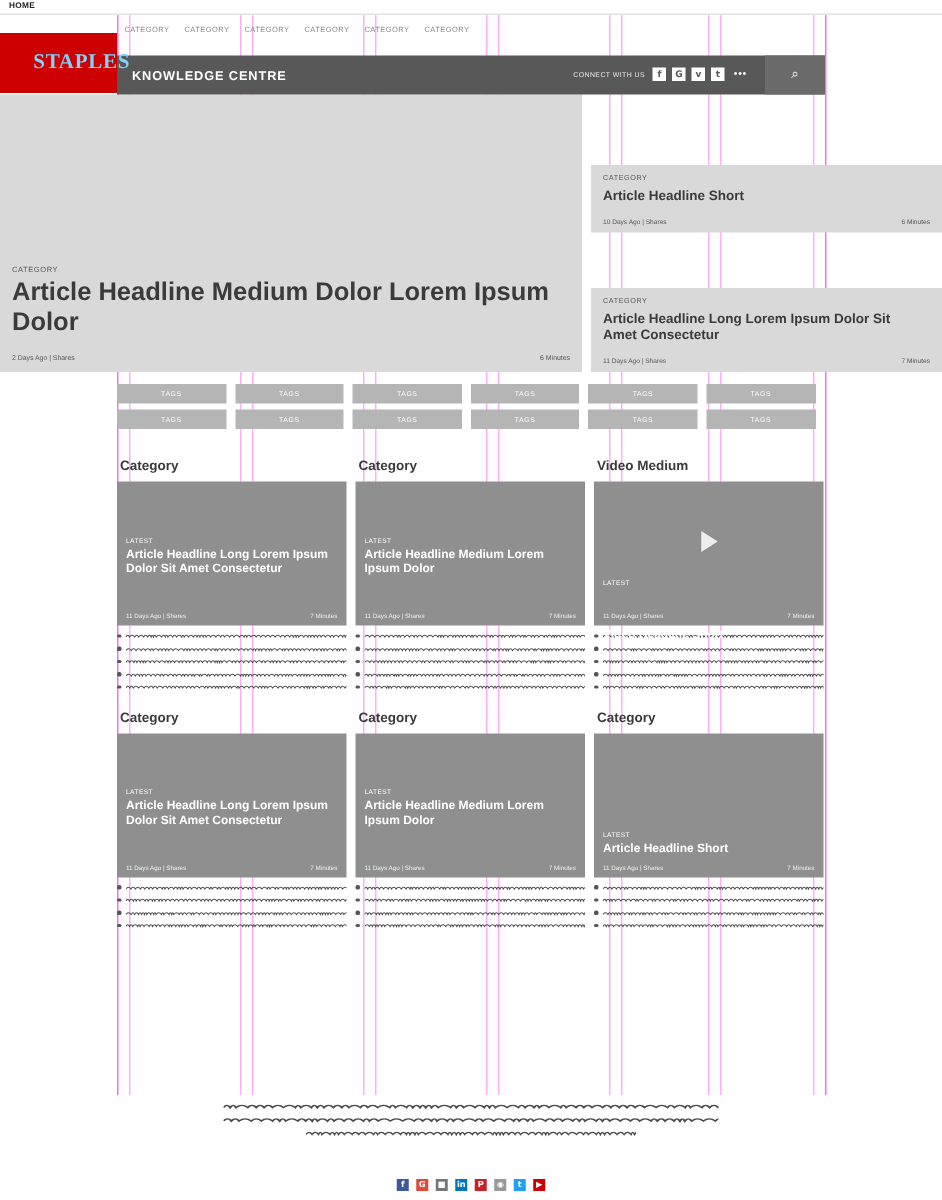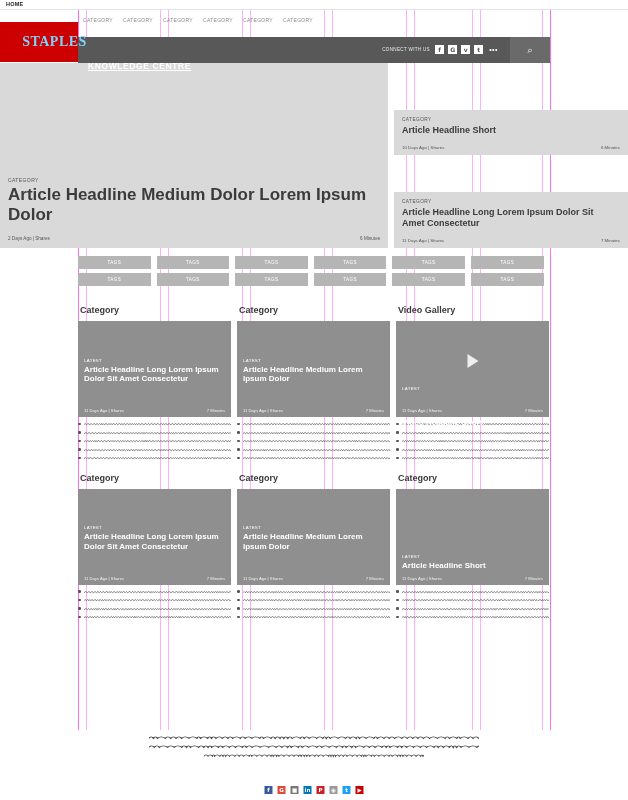--- a/index.html
+++ b/index.html
@@ -53,22 +53,22 @@
     font-family: "Liberation Serif", serif;
     margin-left: 31px;
   }
 
   
   .header {
     position: absolute; left: 78px; top: 37px; width: 472px; height: 26px;
     background: #585858; z-index: 21;
   }
   .header .title {
-    position: absolute; left: 10px; top: 24px;
-    font-size: 8.5px; font-weight: bold; color: #ffffff; letter-spacing: .6px; text-decoration: underline;
+    position: absolute; left: 10px; top: 8px;
+    font-size: 8.5px; font-weight: bold; color: #ffffff; letter-spacing: .6px;
   }
   .header .connect {
     position: absolute; right: 120px; top: 10px;
     font-size: 4.6px; color: #e8e8e8; letter-spacing: .3px;
   }
   .social-row { position: absolute; right: 52px; top: 8px; display: flex; gap: 4px; align-items: center; }
   .sic {
     width: 9px; height: 9px; background: #ffffff; color: #585858;
     font-size: 6px; line-height: 9px; text-align: center; font-weight: bold;
     font-family: "DejaVu Sans", sans-serif;
@@ -384,21 +384,21 @@
               <div class="sqdot"></div>
               <div class="sq">
                 <svg viewBox="0 0 200 6" preserveAspectRatio="none">
                   <path d="M0 4 q 2.4 -3.4 4.9 0 q 1.4 -3.4 2.9 0 q 1.5 -3.4 3.0 0 q 2.4 -3.4 4.9 0 q 2.2 -3.4 4.3 0 q 1.0 -3.4 2.0 0 q 1.2 -3.4 2.3 0 q 2.3 -3.4 4.7 0 q 1.7 -3.4 3.4 0 q 2.3 -3.4 4.5 0 q 1.1 -3.4 2.2 0 q 1.2 -3.4 2.4 0 q 1.9 -3.4 3.7 0 q 2.0 -3.4 4.1 0 q 1.6 -3.4 3.2 0 q 2.1 -3.4 4.2 0 q 1.3 -3.4 2.7 0 q 2.0 -3.4 4.0 0 q 2.1 -3.4 4.1 0 q 1.1 -3.4 2.2 0 q 1.6 -3.4 3.2 0 q 2.4 -3.4 4.8 0 q 1.9 -3.4 3.8 0 q 2.5 -3.4 5.0 0 q 2.2 -3.4 4.5 0 q 1.4 -3.4 2.9 0 q 2.3 -3.4 4.6 0 q 2.2 -3.4 4.4 0 q 1.8 -3.4 3.6 0 q 1.6 -3.4 3.2 0 q 1.4 -3.4 2.8 0 q 2.1 -3.4 4.3 0 q 1.1 -3.4 2.2 0 q 2.0 -3.4 4.0 0 q 1.5 -3.4 3.0 0 q 1.4 -3.4 2.8 0 q 1.6 -3.4 3.1 0 q 2.1 -3.4 4.2 0 q 1.6 -3.4 3.2 0 q 2.3 -3.4 4.5 0 q 1.6 -3.4 3.1 0 q 2.3 -3.4 4.6 0 q 1.7 -3.4 3.4 0 q 1.9 -3.4 3.9 0 q 1.2 -3.4 2.4 0 q 2.0 -3.4 4.0 0 q 2.4 -3.4 4.8 0 q 1.9 -3.4 3.8 0 q 2.3 -3.4 4.7 0 q 2.1 -3.4 4.2 0 q 2.0 -3.4 4.0 0 q 1.8 -3.4 3.5 0 q 1.6 -3.4 3.2 0 q 2.1 -3.4 4.3 0 q 2.4 -3.4 4.9 0 " fill="none" stroke="#4a4a4a" stroke-width="1"></path>
                 </svg>
               </div>
             </div>
           </div>
         </div>
         <div class="col">
-          <div class="col-title">Video Gallery</div>
+          <div class="col-title">Video Medium</div>
           <div class="card">
             <div class="play"></div>
             <div class="latest" style="top: 65.4px;">LATEST</div>
             <div class="hl" style="top: 62px; margin-top: 35px;">Video Headline Short</div>
             <div class="meta-l">11 Days Ago | Shares</div>
             <div class="meta-r">7 Minutes</div>
           </div>
           <div class="sqlist">
             <div class="sqrow">
               <div class="sqdot"></div>

